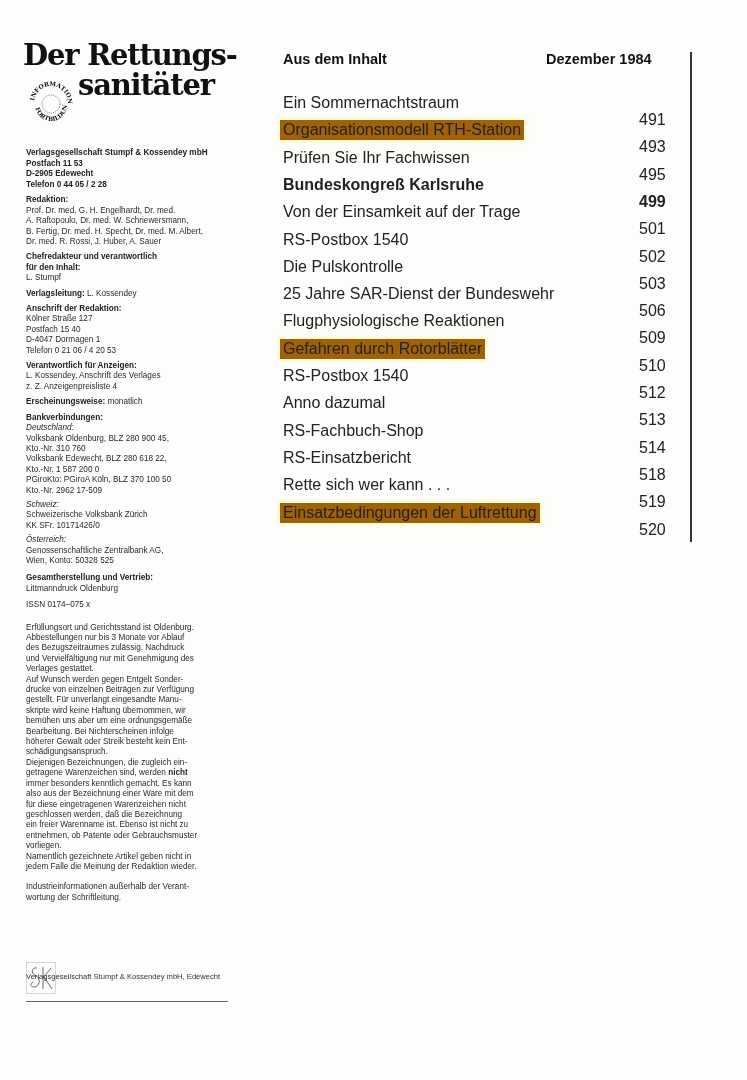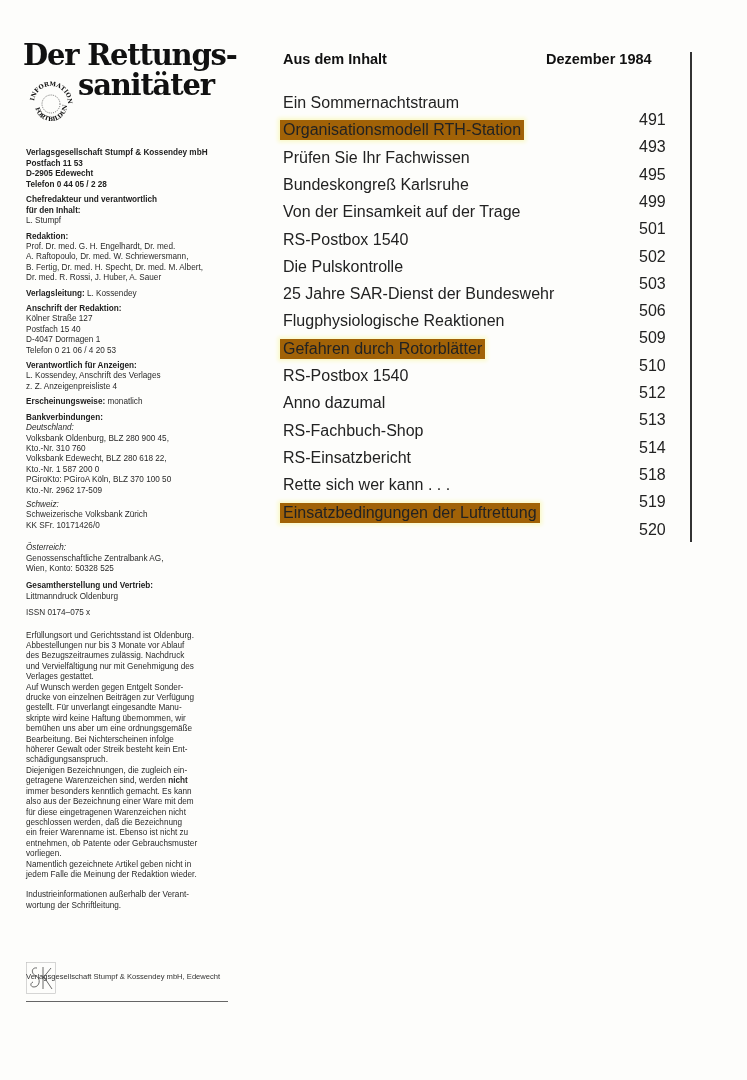--- a/index.html
+++ b/index.html
@@ -53,31 +53,31 @@
   </div>
 
   <div class="pub">
     <div>Verlagsgesellschaft Stumpf &amp; Kossendey mbH</div>
     <div>Postfach 11 53</div>
     <div>D-2905 Edewecht</div>
     <div>Telefon 0 44 05 / 2 28</div>
   </div>
 
   <div class="sec">
-    <div class="h">Chefredakteur und verantwortlich</div>
-    <div class="h">für den Inhalt:</div>
-    <div>L. Stumpf</div>
-  </div>
-
-  <div class="sec">
     <div class="h">Redaktion:</div>
     <div>Prof. Dr. med. G. H. Engelhardt, Dr. med.</div>
     <div>A. Raftopoulo, Dr. med. W. Schriewersmann,</div>
     <div>B. Fertig, Dr. med. H. Specht, Dr. med. M. Albert,</div>
     <div>Dr. med. R. Rossi, J. Huber, A. Sauer</div>
+  </div>
+
+  <div class="sec">
+    <div class="h">Chefredakteur und verantwortlich</div>
+    <div class="h">für den Inhalt:</div>
+    <div>L. Stumpf</div>
   </div>
 
   <div class="sec">
     <span class="h">Verlagsleitung:</span><span> L. Kossendey</span>
   </div>
 
   <div class="sec">
     <div class="h">Anschrift der Redaktion:</div>
     <div>Kölner Straße 127</div>
     <div>Postfach 15 40</div>
@@ -101,21 +101,21 @@
     <div class="it">Deutschland:</div>
     <div>Volksbank Oldenburg, BLZ 280 900 45,</div>
     <div>Kto.-Nr. 310 760</div>
     <div>Volksbank Edewecht, BLZ 280 618 22,</div>
     <div>Kto.-Nr. 1 587 200 0</div>
     <div>PGiroKto: PGiroA Köln, BLZ 370 100 50</div>
     <div>Kto.-Nr. 2962 17-509</div>
     <div class="it" style="margin-top:4px">Schweiz:</div>
     <div>Schweizerische Volksbank Zürich</div>
     <div>KK SFr. 10171426/0</div>
-    <div class="it" style="margin-top:12px">Österreich:</div>
+    <div class="it" style="margin-top:4px">Österreich:</div>
     <div>Genossenschaftliche Zentralbank AG,</div>
     <div>Wien, Konto: 50328 525</div>
   </div>
 
   <div class="sec" style="margin-top:7px">
     <div class="h">Gesamtherstellung und Vertrieb:</div>
     <div>Littmanndruck Oldenburg</div>
   </div>
 
   <div class="sec" style="margin-top:6px">ISSN 0174–075 x</div>
@@ -170,21 +170,21 @@
         <span class="p">491</span>
       </div>
       <div class="toc-row" style="top: 120.3px;">
         <span class="t hl">Organisationsmodell RTH-Station</span>
         <span class="p">493</span>
       </div>
       <div class="toc-row" style="top: 147.6px;">
         <span class="t">Prüfen Sie Ihr Fachwissen</span>
         <span class="p">495</span>
       </div>
-      <div class="toc-row" style="top: 174.9px;">
+      <div class="toc-row" style="top: 174.9px; font-weight: bold;">
         <span class="t">Bundeskongreß Karlsruhe</span>
         <span class="p">499</span>
       </div>
       <div class="toc-row" style="top: 202.2px;">
         <span class="t">Von der Einsamkeit auf der Trage</span>
         <span class="p">501</span>
       </div>
       <div class="toc-row" style="top: 229.5px;">
         <span class="t">RS-Postbox 1540</span>
         <span class="p">502</span>

